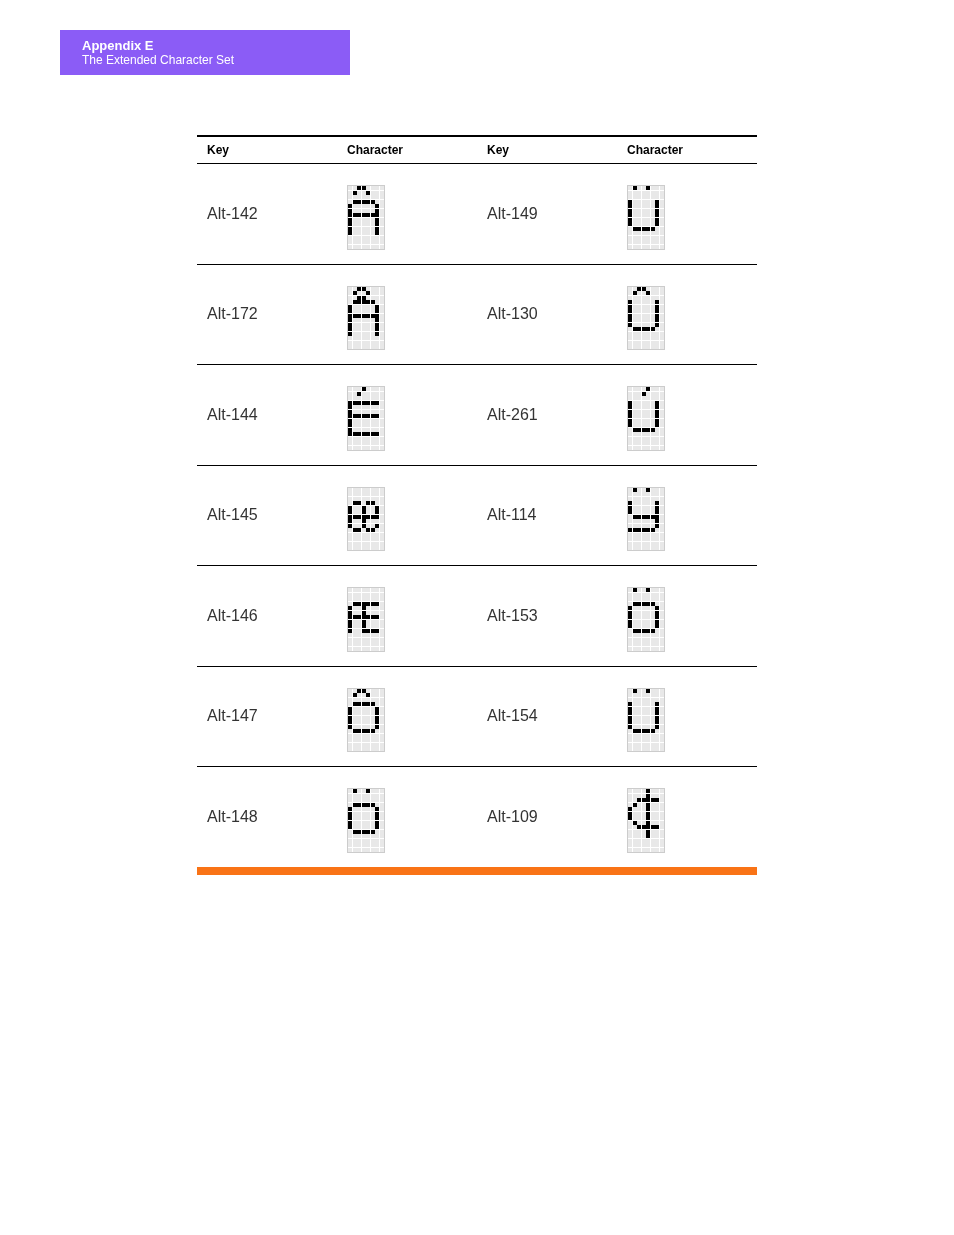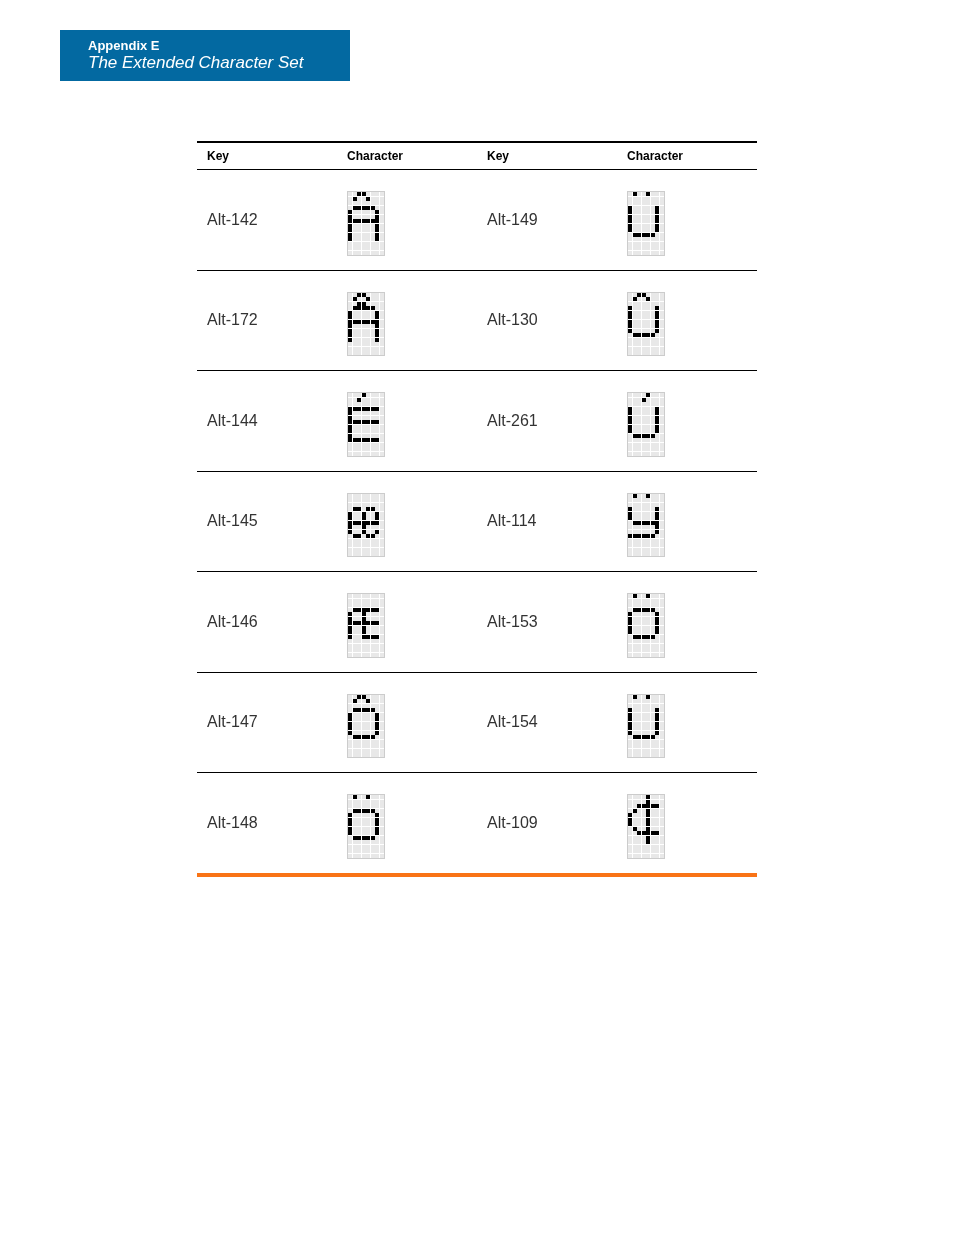--- a/index.html
+++ b/index.html
@@ -6,47 +6,46 @@
     body {
       background: #ffffff;
       font-family: Arial, Helvetica, sans-serif;
       font-size: 13px;
       color: #000;
       width: 954px;
       min-height: 1235px;
     }
 
     .header-box {
-      background: #0369a1;
+      background: #8b5cf6;
       color: #fff;
-      padding: 8px 28px;
+      padding: 8px 22px;
       display: inline-block;
       margin: 30px 0 0 60px;
       min-width: 290px;
     }
     .header-box .title-line1 {
       font-weight: bold;
       font-size: 13px;
     }
     .header-box .title-line2 {
-      font-size: 17px;
+      font-size: 12px;
       font-weight: normal;
-      font-style: italic;
     }
 
     .table-container {
       margin: 60px auto 0 auto;
       width: 560px;
     }
 
     table {
       width: 100%;
       border-collapse: collapse;
       border-top: 2px solid #000;
-      border-bottom: 4px solid #f97316;
+      border-bottom: 8px solid #f97316;
     }
 
     thead tr th {
       font-weight: bold;
       font-size: 12px;
       padding: 6px 10px 6px 10px;
       border-bottom: 1px solid #000;
       text-align: left;
     }
 

